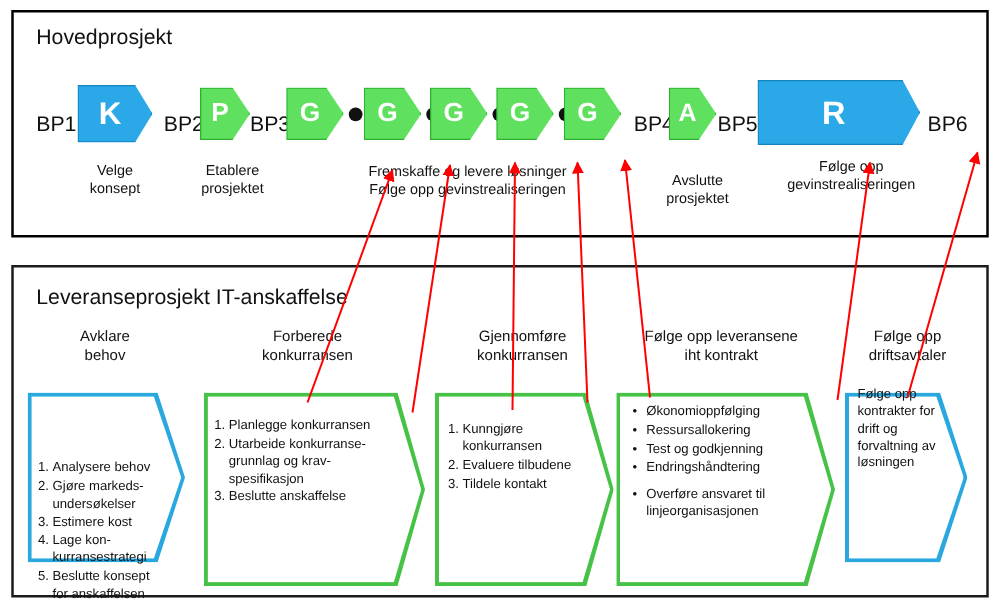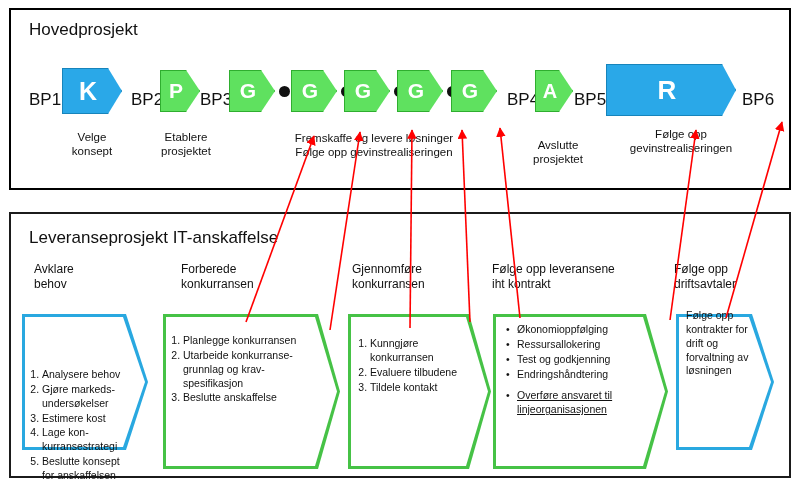--- a/index.html
+++ b/index.html
@@ -57,21 +57,21 @@
   }
   .bigarrow .body{
     position:absolute;inset:0;
     clip-path:polygon(0 0, calc(100% - 22px) 0, 100% 50%, calc(100% - 22px) 100%, 0 100%);
   }
   .gbord{background:#46c246;}
   .gin{background:#ffffff;}
   .bbord{background:#29a8e0;}
 
   .phase-label{
-    position:absolute;font-size:12px;color:#111;line-height:1.25;
+    position:absolute;font-size:12px;color:#111;text-align:center;line-height:1.25;
   }
   .phase-text{
     position:absolute;font-size:10.5px;color:#111;line-height:1.32;
   }
   ol.num{margin:0;padding-left:18px;}
   ol.num li{margin:0 0 1px 0;}
   ul.bul{margin:0;padding-left:13px;list-style:none;}
   ul.bul li{margin:0 0 1px 0;position:relative;}
   ul.bul li:before{content:"\2022";position:absolute;left:-11px;}
   .plain{margin:0;}
@@ -196,21 +196,21 @@
   <div class="body gin" style="position:absolute;left:3px;top:3px;right:3px;bottom:3px;"></div>
 </div>
 <div class="phase-label" style="left:492px;top:262px;width:170px;white-space:pre-line;">Følge opp leveransene
 iht kontrakt</div>
 <div class="phase-text" style="left:504px;top:323px;width:152px;">
   <ul class="bul">
     <li>Økonomioppfølging</li>
     <li>Ressursallokering</li>
     <li>Test og godkjenning</li>
     <li>Endringshåndtering</li>
-    <li style="margin-top:8px;text-decoration:underline;">Overføre ansvaret til linjeorganisasjonen</li>
+    <li style="margin-top:8px;">Overføre ansvaret til linjeorganisasjonen</li>
   </ul>
 </div>
 
 <div class="bigarrow" style="left:676px;top:314px;width:98px;height:136px;">
   <div class="body bbord" style="position:absolute;inset:0;"></div>
   <div class="body gin" style="position:absolute;left:3px;top:3px;right:3px;bottom:3px;"></div>
 </div>
 <div class="phase-label" style="left:674px;top:262px;width:104px;white-space:pre-line;">Følge opp
 driftsavtaler</div>
 <div class="phase-text" style="left:686px;top:309px;width:72px;">

